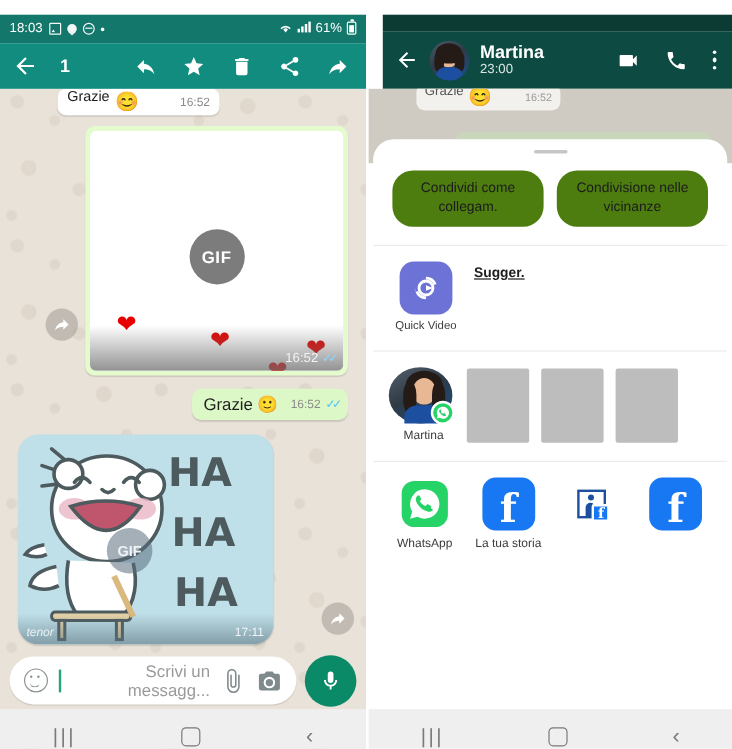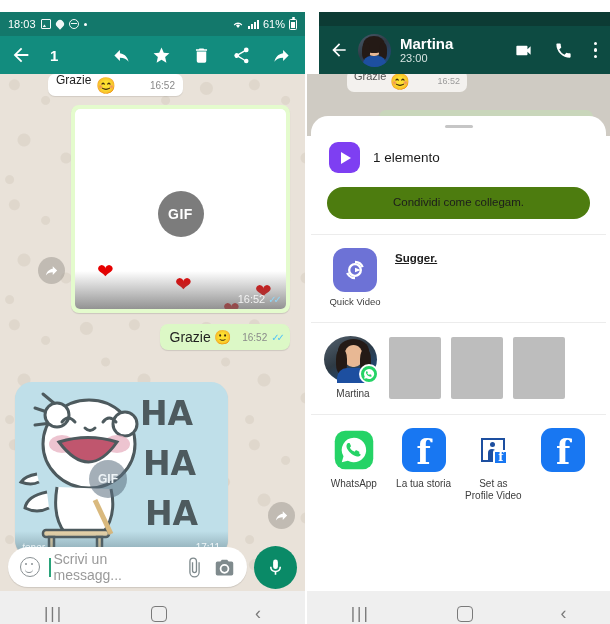--- a/index.html
+++ b/index.html
@@ -12,21 +12,21 @@
   .panel { position:relative; width:305px; height:624px; overflow:hidden;margin-top:12px; }
   .panel.right { border-left:2px solid #fff;padding-left:12px; }
 
   
   .statusbar {
     height:24px; background:#13786b; color:#fff;
     display:flex; align-items:center; padding:0 8px;
     font-size:11px; position:relative; z-index:5;
   }
   .sb-left { display:flex; align-items:center; gap:5px; }
-  .sb-right { margin-left:auto; display:flex; align-items:center; gap:4px; font-size:11px;}
+  .sb-right { margin-left:auto; display:flex; align-items:flex-start; gap:4px; font-size:11px;}
   .sb-ic { width:10px; height:10px; display:inline-block; position:relative; opacity:.95;}
   .ic-img { border:1.4px solid #fff; border-radius:1px; }
   .ic-img:after{content:"";position:absolute;left:1px;bottom:1px;width:5px;height:3px;background:#fff;clip-path:polygon(0 100%,40% 20%,70% 100%);}
   .ic-pin { width:8px;height:8px;background:#fff;border-radius:50% 50% 50% 0;transform:rotate(-45deg); }
   .ic-dnd { width:10px;height:10px;border:1.4px solid #fff;border-radius:50%; }
   .ic-dnd:after{content:"";position:absolute;left:1px;top:3px;width:6px;height:1.4px;background:#fff;}
   .ic-dot{width:3px;height:3px;background:#fff;border-radius:50%;}
   .ic-wifi{width:12px;height:10px;}
   .ic-sig{display:flex;align-items:flex-end;gap:1px;height:9px;}
   .ic-sig i{width:2px;background:#fff;display:block;}
@@ -100,42 +100,42 @@
   .prego {
     position:absolute; top:250px; right:15px; background:#dcf8c6;
     border-radius:8px; padding:5px 8px 5px 10px; display:flex; align-items:center; gap:4px;
     box-shadow:0 1px 1px rgba(0,0,0,.12); font-size:14px; color:#1f1f1f;
   }
   .prego .tm{font-size:10px;color:#8a8a8a;margin-left:6px;}
   .ticks{display:inline-block;color:#4fc3f7;font-size:10px;letter-spacing:-3px;}
   .ticks.white{color:#8fd6f7;}
 
   .sticker {
-    position:absolute; top:308px; left:15px; width:213px; height:175px;
+    position:absolute; top:288px; left:15px; width:213px; height:175px;
     background:#bfdfe9; border-radius:17px; overflow:hidden; box-shadow:0 1px 1px rgba(0,0,0,.13);
   }
   .sticker .ha{position:absolute;font-family:"DejaVu Sans",sans-serif;font-weight:bold;color:#4d5a5e;font-size:33px;}
   .ha1{left:125px;top:12px;} .ha2{left:128px;top:62px;} .ha3{left:130px;top:112px;}
   .st-gif{position:absolute;left:74px;top:78px;width:38px;height:38px;border-radius:50%;
     background:rgba(90,110,125,.55);color:#eef4f7;font-size:12px;font-weight:bold;
     display:flex;align-items:center;justify-content:center;}
   .st-grad{position:absolute;left:0;right:0;bottom:0;height:26px;
     background:linear-gradient(to bottom, rgba(140,170,180,0), rgba(90,115,125,.6));}
   .st-tenor{position:absolute;left:7px;bottom:4px;font-size:10px;color:#e8f1f4;font-style:italic;}
   .st-time{position:absolute;right:8px;bottom:4px;font-size:10px;color:#f0f6f8;}
 
   .inputbar{position:absolute;left:0;right:0;bottom:45px;height:48px;display:flex;align-items:center;padding:0 8px;gap:7px;}
   .inputfield{flex:1;height:40px;background:#fff;border-radius:21px;display:flex;align-items:center;
     padding:0 12px;gap:9px;box-shadow:0 1px 1px rgba(0,0,0,.12);}
   .emoji-ic{width:20px;height:20px;border:1.8px solid #8a9194;border-radius:50%;position:relative;flex:0 0 auto;}
   .emoji-ic:before{content:"";position:absolute;left:4px;top:5px;width:2.4px;height:2.4px;background:#8a9194;border-radius:50%;
     box-shadow:6px 0 0 #8a9194;}
   .emoji-ic:after{content:"";position:absolute;left:4px;top:10px;width:8px;height:4px;border-bottom:1.8px solid #8a9194;border-radius:0 0 8px 8px;}
   .caret{width:1.5px;height:19px;background:#2aa37a;}
-  .ph{color:#9a9a9a;font-size:14px;flex:1;margin-left:-6px;}
+  .ph{color:#9a9a9a;font-size:14px;flex:1;margin-left:-6px;text-align:right;}
   .clip-ic,.cam-ic{width:21px;height:21px;flex:0 0 auto;fill:#7f8a8d;}
   .micbtn{width:43px;height:43px;border-radius:50%;background:#0a8a67;display:flex;align-items:center;justify-content:center;flex:0 0 auto;}
   .micbtn svg{width:19px;height:19px;fill:#fff;}
 
   .navbar{position:absolute;left:0;right:0;bottom:0;height:45px;background:#efefef;
     display:flex;align-items:center;justify-content:space-around;}
   .nv{color:#7a7a7a;}
   .nv-recent{font-size:17px;letter-spacing:2px;}
   .nv-home{width:16px;height:16px;border:1.8px solid #7a7a7a;border-radius:4px;}
   .nv-back{font-size:18px;}
@@ -402,27 +402,24 @@
         <span class="txt">Grazie</span>
         <span>😊</span>
         <span class="tm">16:52</span>
       </div>
       <div class="dimgif"></div>
     </div>
 
     <div class="sheet">
       <div class="handle"></div>
 
-      <div class="sh-top">
-        <span class="play-ic"></span>
-        <span class="sh-count">1 elemento</span>
-      </div>
 
       <div class="chips">
         <div class="chip">Condividi come collegam.</div>
+        <div class="chip">Condivisione nelle vicinanze</div>
       </div>
 
       <div class="divider"></div>
 
       <div class="qs">
         <div class="qs-left">
           <div class="qs-ic">
             <svg viewBox="0 0 24 24">
                 <path d="M12 4a8 8 0 0 1 7.5 5.2l-1.9.7A6 6 0 0 0 12 6V4zm-8 8a8 8 0 0 0 8 8v-2a6 6 0 0 1-5.6-3.9l-1.9.7A8 8 0 0 0 4 12zm8-2v4l5-2z"></path>
                 <circle cx="12" cy="12" r="5" fill="none" stroke="#fff" stroke-width="2"></circle>
@@ -475,22 +472,20 @@
           <div class="app-ic fb-bg">
               <span class="fglyph">f</span>
             </div>
           <div class="app-name">La tua storia</div>
         </div>
         <div class="app">
           <div class="app-ic setvid">
             <span class="frame"></span>
             <span class="mini">f</span>
           </div>
-          <div class="app-name" style="white-space:pre-line;">Set as
-Profile Video</div>
         </div>
         <div class="app">
           <div class="app-ic fb-bg">
               <span class="fglyph">f</span>
             </div>
         </div>
       </div>
     </div>
 
     <div class="navbar">

